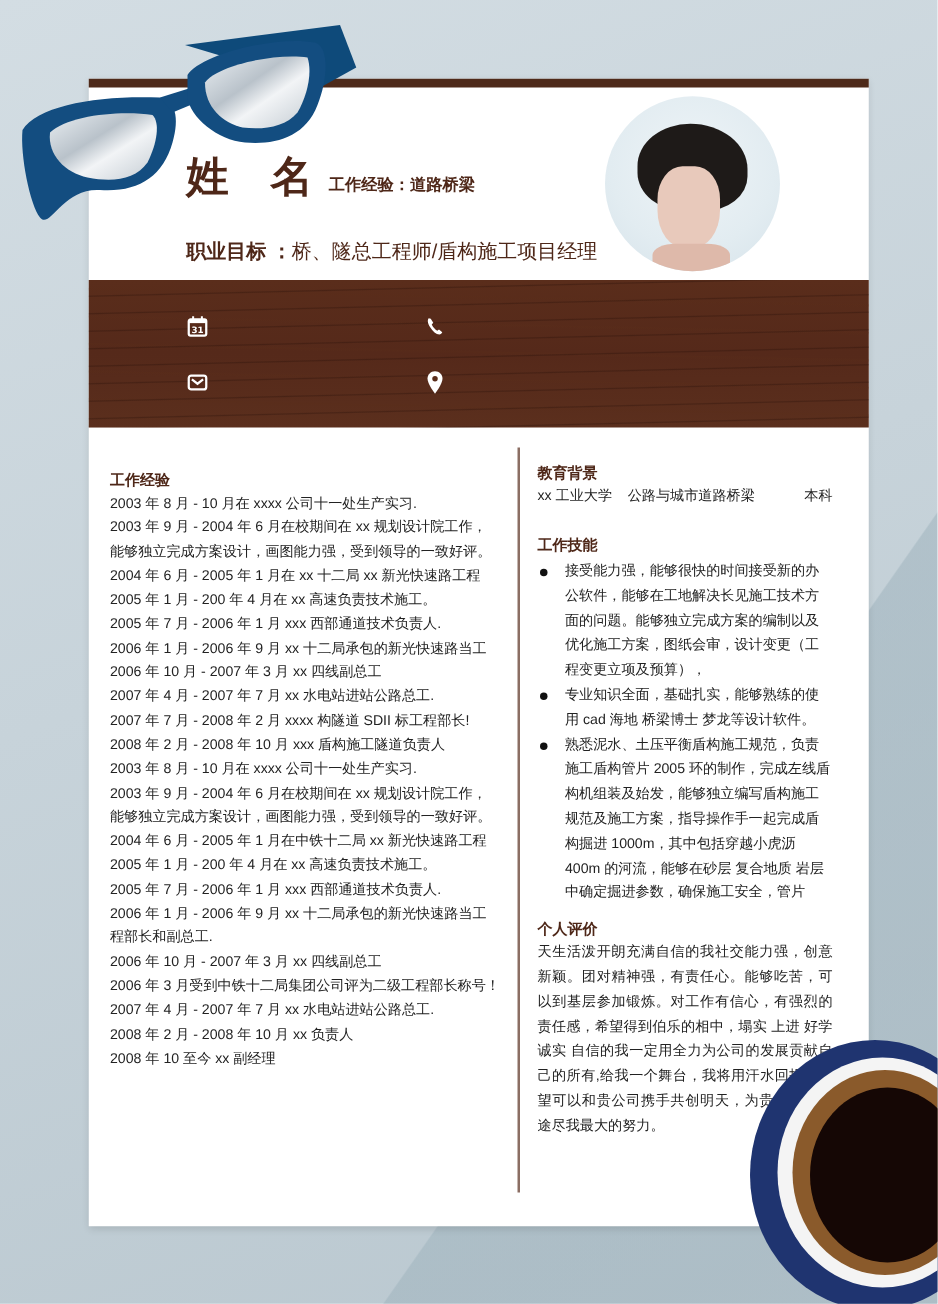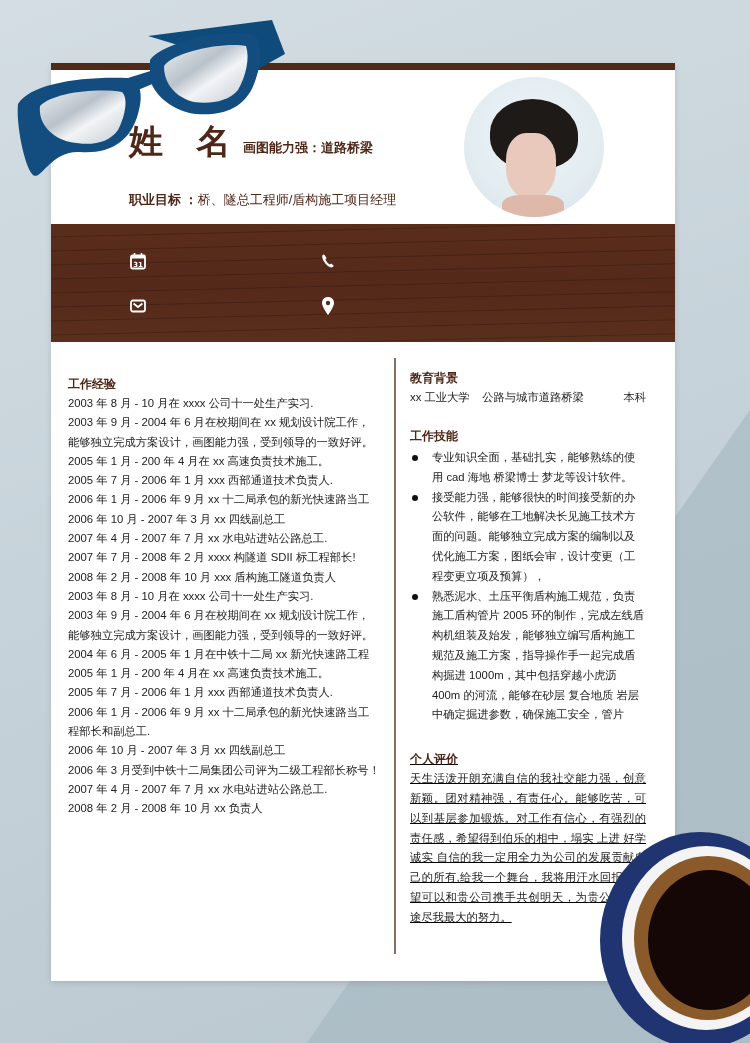--- a/index.html
+++ b/index.html
@@ -8,40 +8,40 @@
     position: relative;
     font-family: "Liberation Sans", "DejaVu Sans", sans-serif;
     background: linear-gradient(160deg, #d3dde3 0%, #c7d3da 45%, #b9c7cf 100%);
   }
   .bg-diag {
     position: absolute; left: 0; top: 0; width: 750px; height: 1043px;
     background: linear-gradient(125deg, transparent 0%, transparent 70%, rgba(160,180,190,0.55) 70.1%, rgba(165,183,192,0.6) 100%);
     pointer-events: none;
   }
   .paper {
-    position: absolute; left: 51px; top: 63px; width: 624px; height: 918px;
+    position: absolute; left: 71px; top: 63px; width: 624px; height: 918px;
     background: #ffffff;
     box-shadow: 0 2px 6px rgba(0,0,0,0.12);
   }
   .top-rule {
     position: absolute; left: 0; top: 0; width: 100%; height: 7px;
     background: #4e2a1a;
   }
   .name {
     position: absolute; left: 78px; top: 56px;
     font-size: 34px; font-weight: bold; letter-spacing: 12px;
     color: #4e2718;
   }
   .intent {
     position: absolute; left: 192px; top: 76px;
     font-size: 13px; font-weight: bold; color: #4e2718;
   }
   .goal {
     position: absolute; left: 78px; top: 128px;
-    font-size: 13px; color: #4e2718;
+    font-size: 16px; color: #4e2718;
   }
   .goal .label { font-weight: bold; }
   .avatar {
     position: absolute; left: 413px; top: 14px; width: 140px; height: 140px;
     border-radius: 50%;
     background: radial-gradient(circle at 50% 40%, #eef4f7 0%, #e2ecf1 60%, #d6e3ea 100%);
     overflow: hidden;
   }
   .avatar .hair {
     position: absolute; left: 26px; top: 22px; width: 88px; height: 70px;
@@ -98,21 +98,21 @@
 </head>
 <body>
 
 <div class="bg-diag"></div>
 
 <div class="paper">
   <div class="top-rule"></div>
 
   <div class="name">姓 名</div>
   <div class="intent">
-    <span>画图能力强：</span><span>道路桥梁</span>
+    <span>工作经验：</span><span>道路桥梁</span>
   </div>
   <div class="goal">
     <span class="label">职业目标</span><span class="label"> ：</span><span>桥、隧总工程师/盾构施工项目经理</span>
   </div>
 
   <div class="avatar">
     <div class="hair"></div>
     <div class="face"></div>
     <div class="neck"></div>
   </div>
@@ -147,61 +147,63 @@
   </div>
 
   <div class="divider-v"></div>
 
   <div class="col-left">
     <div class="sec-title">工作经验</div>
     <div class="lines" id="work-lines">
         <div class="ln">2003 年 8 月 - 10 月在 xxxx 公司十一处生产实习.</div>
         <div class="ln">2003 年 9 月 - 2004 年 6 月在校期间在 xx 规划设计院工作，</div>
         <div class="ln">能够独立完成方案设计，画图能力强，受到领导的一致好评。</div>
+        <div class="ln">2004 年 6 月 - 2005 年 1 月在 xx 十二局 xx 新光快速路工程</div>
         <div class="ln">2005 年 1 月 - 200 年 4 月在 xx 高速负责技术施工。</div>
         <div class="ln">2005 年 7 月 - 2006 年 1 月  xxx 西部通道技术负责人.</div>
         <div class="ln">2006 年 1 月 - 2006 年 9 月 xx 十二局承包的新光快速路当工</div>
         <div class="ln">2006 年 10 月 - 2007 年 3 月 xx 四线副总工</div>
         <div class="ln">2007 年 4 月 - 2007 年 7 月 xx 水电站进站公路总工.</div>
         <div class="ln">2007 年 7 月 - 2008 年 2 月 xxxx 构隧道 SDII 标工程部长!</div>
         <div class="ln">2008 年 2 月 - 2008 年 10 月 xxx 盾构施工隧道负责人</div>
         <div class="ln">2003 年 8 月 - 10 月在 xxxx 公司十一处生产实习.</div>
         <div class="ln">2003 年 9 月 - 2004 年 6 月在校期间在 xx 规划设计院工作，</div>
         <div class="ln">能够独立完成方案设计，画图能力强，受到领导的一致好评。</div>
         <div class="ln">2004 年 6 月 - 2005 年 1 月在中铁十二局 xx 新光快速路工程</div>
         <div class="ln">2005 年 1 月 - 200 年 4 月在 xx 高速负责技术施工。</div>
         <div class="ln">2005 年 7 月 - 2006 年 1 月  xxx 西部通道技术负责人.</div>
         <div class="ln">2006 年 1 月 - 2006 年 9 月 xx 十二局承包的新光快速路当工</div>
         <div class="ln">程部长和副总工.</div>
         <div class="ln">2006 年 10 月 - 2007 年 3 月 xx 四线副总工</div>
         <div class="ln">2006 年 3 月受到中铁十二局集团公司评为二级工程部长称号！</div>
         <div class="ln">2007 年 4 月 - 2007 年 7 月 xx 水电站进站公路总工.</div>
         <div class="ln">2008 年 2 月 - 2008 年 10 月 xx 负责人</div>
+        <div class="ln">2008 年 10 至今 xx 副经理</div>
       </div>
   </div>
 
   <div class="col-right">
     <div>
       <div class="sec-title">教育背景</div>
       <div class="edu-row">
         <span><span>xx 工业大学</span>&nbsp;&nbsp;&nbsp;&nbsp;<span>公路与城市道路桥梁</span></span>
         <span>本科</span>
       </div>
     </div>
 
     <div style="margin-top:20px;">
       <div class="sec-title">工作技能</div>
       <ul class="skills" id="skills-list">
+          <li><span class="dot"></span><span>接受能力强，能够很快的时间接受新的办公软件，能够在工地解决长见施工技术方面的问题。能够独立完成方案的编制以及优化施工方案，图纸会审，设计变更（工程变更立项及预算），</span></li>
           <li><span class="dot"></span><span>专业知识全面，基础扎实，能够熟练的使用 cad  海地  桥梁博士  梦龙等设计软件。</span></li>
-          <li><span class="dot"></span><span>接受能力强，能够很快的时间接受新的办公软件，能够在工地解决长见施工技术方面的问题。能够独立完成方案的编制以及优化施工方案，图纸会审，设计变更（工程变更立项及预算），</span></li>
           <li><span class="dot"></span><span>熟悉泥水、土压平衡盾构施工规范，负责施工盾构管片 2005 环的制作，完成左线盾构机组装及始发，能够独立编写盾构施工规范及施工方案，指导操作手一起完成盾构掘进 1000m，其中包括穿越小虎沥 400m 的河流，能够在砂层  复合地质  岩层中确定掘进参数，确保施工安全，管片</span></li>
         </ul>
     </div>
 
-    <div style="margin-top:24px;text-decoration:underline;">
+    <div style="margin-top:8px;">
       <div class="sec-title">个人评价</div>
       <div class="para">天生活泼开朗充满自信的我社交能力强，创意新颖。团对精神强，有责任心。能够吃苦，可以到基层参加锻炼。对工作有信心，有强烈的责任感，希望得到伯乐的相中，塌实  上进  好学  诚实  自信的我一定用全力为公司的发展贡献自己的所有,给我一个舞台，我将用汗水回报。希望可以和贵公司携手共创明天，为贵公司的前途尽我最大的努力。</div>
     </div>
   </div>
 </div>
 
 <svg class="glasses" viewBox="0 0 280 170">
   <defs>
     <linearGradient id="lens" x1="0" y1="0" x2="1" y2="1">
       <stop offset="0" stop-color="#e9eef2"></stop>

